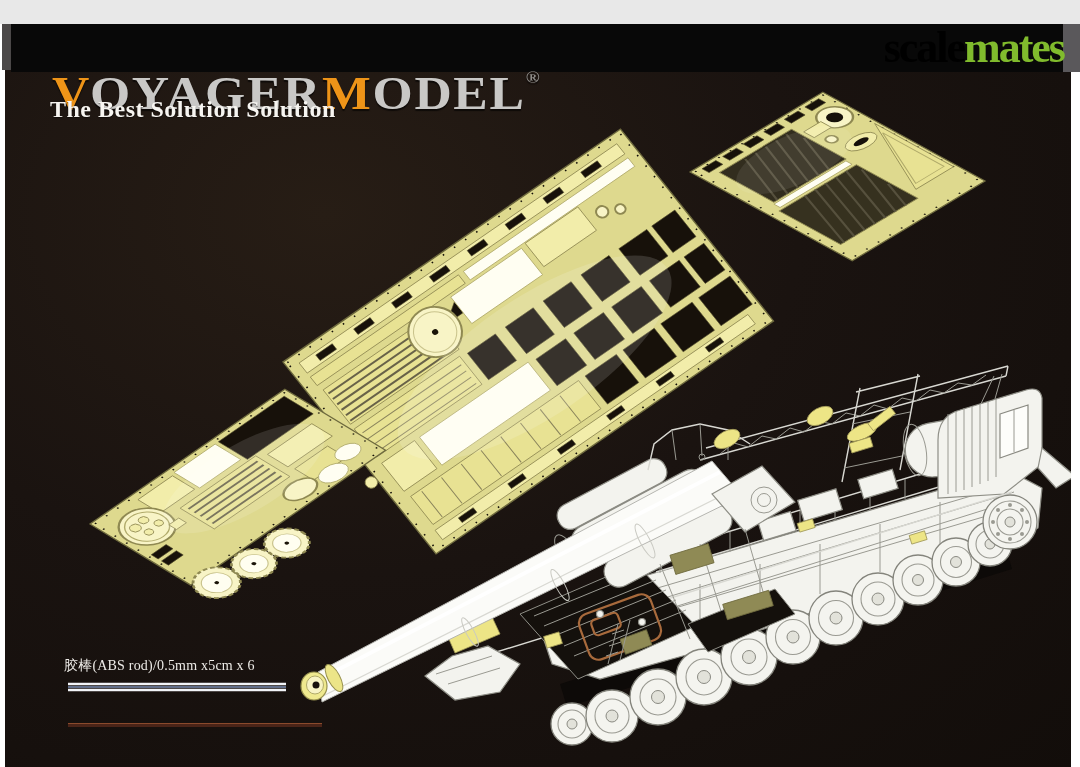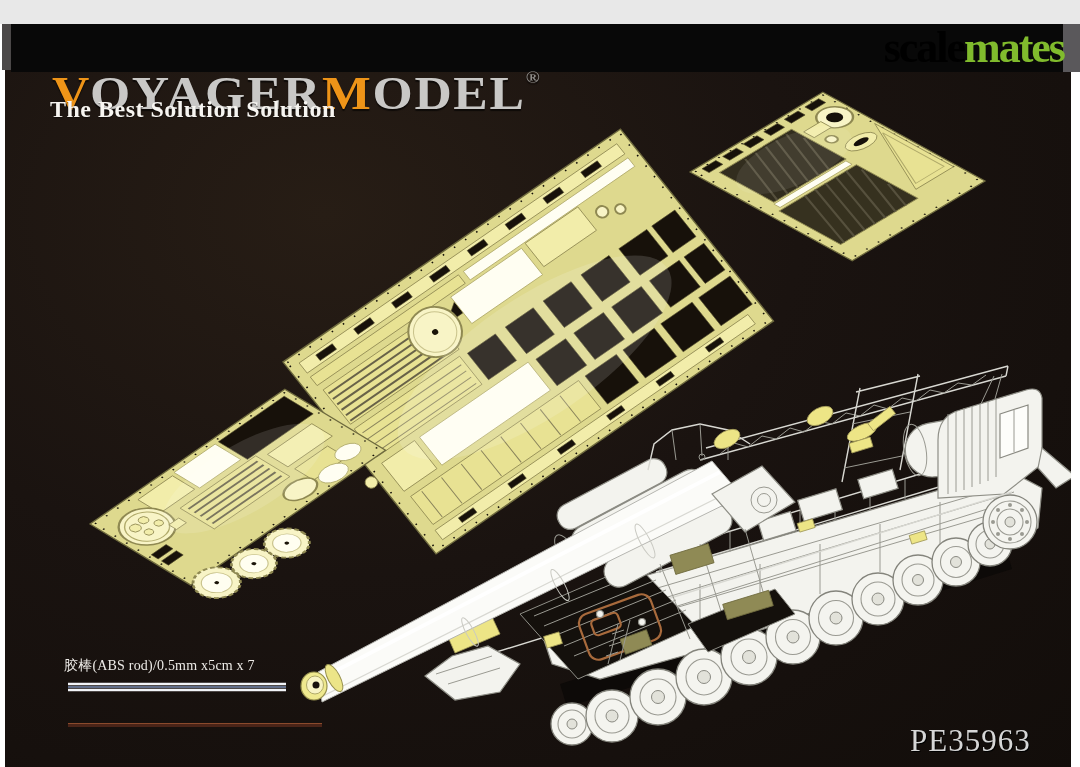--- a/index.html
+++ b/index.html
@@ -384,17 +384,16 @@
         <path d="M68,701 H322" stroke="#4a2418" stroke-width="4"></path>
         <path d="M68,699.5 H322" stroke="#8a4a2c" stroke-width="1.2"></path>
       </g>
     </svg>
   </div>
 
   <div class="brand-logo"><span class="lt-orange">V</span><span class="lt-gray">OYAGER</span><span class="lt-orange">M</span><span class="lt-gray">ODEL</span><span class="lt-reg">®</span></div>
 
   <div class="tagline">The Best Solution Solution</div>
 
-  <div class="spec spec1">胶棒(ABS rod)/0.5mm x5cm x 7</div>
-
-  <div class="pecode">PE35963</div>
+  <div class="spec spec1">胶棒(ABS rod)/0.5mm x5cm x 6</div>
+
 
 </div>
 
 </body></html>

